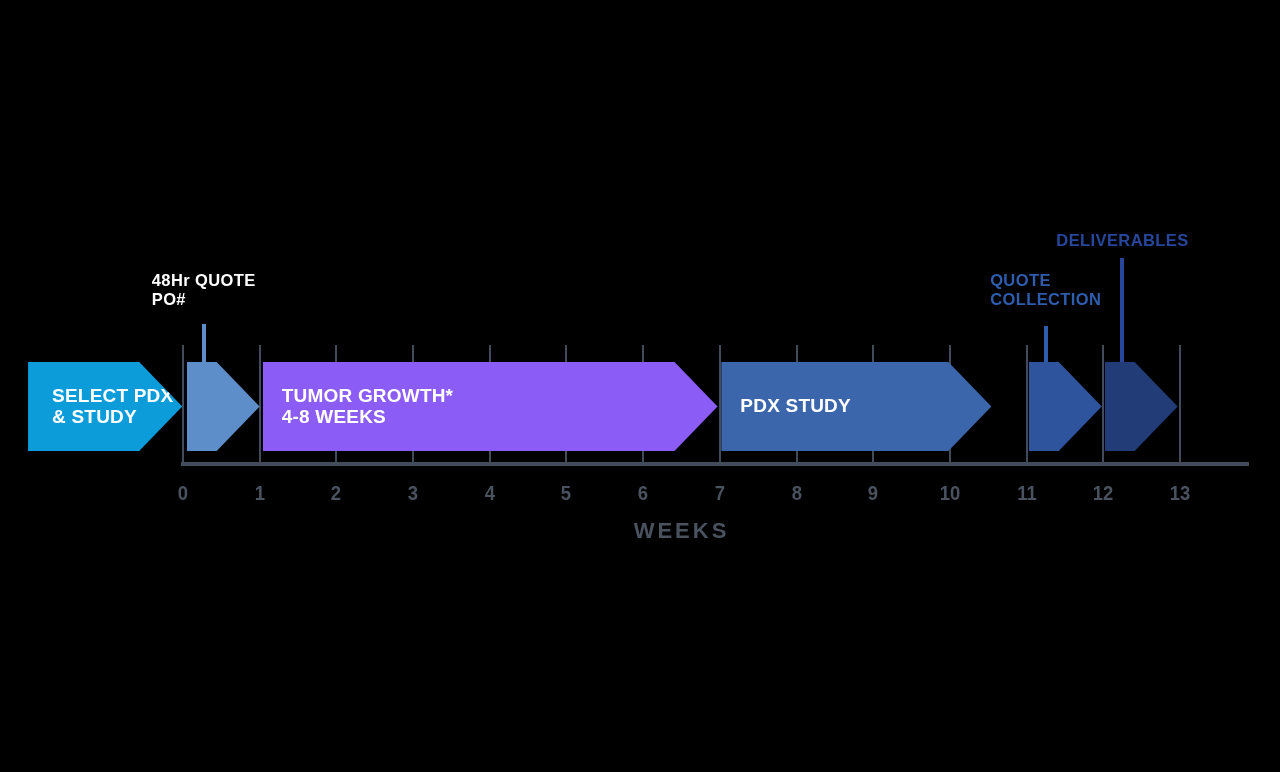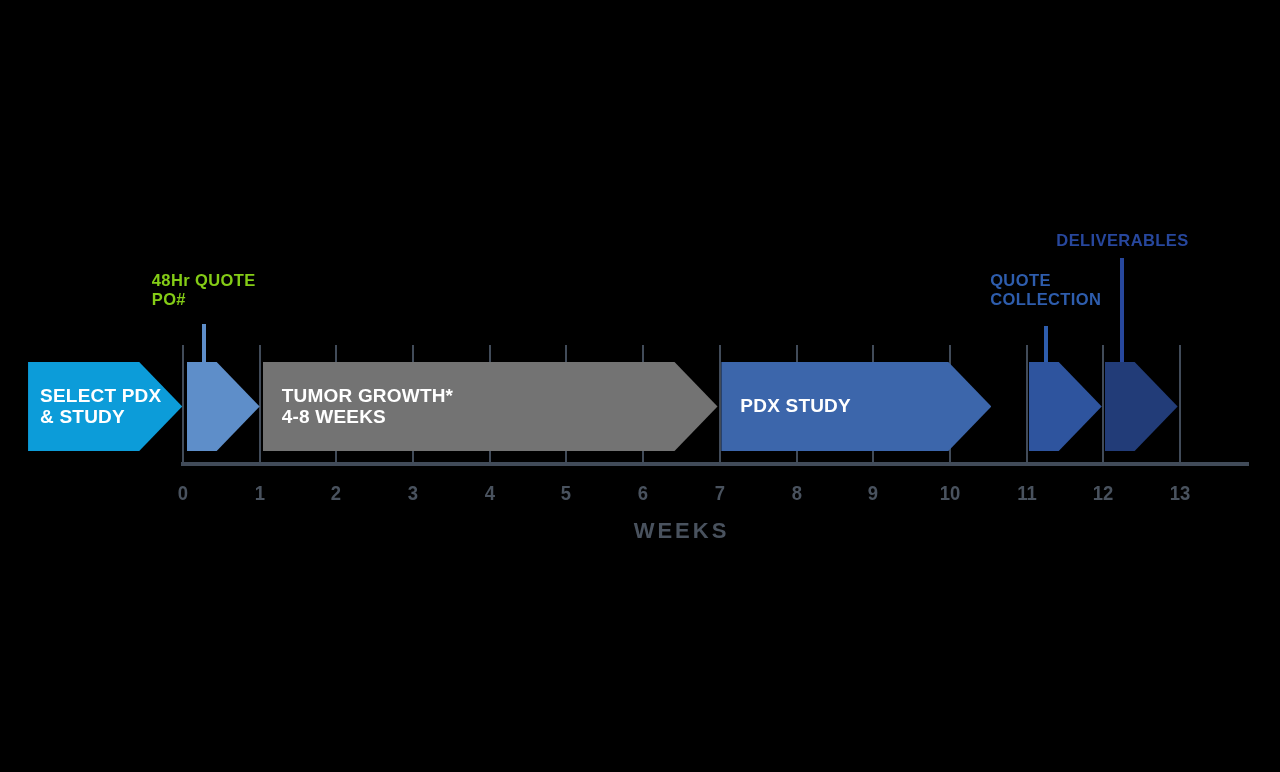--- a/index.html
+++ b/index.html
@@ -31,32 +31,32 @@
     position:absolute;transform:translateX(-50%);
     font-weight:bold;font-size:22px;color:#49525e;letter-spacing:3px;z-index:4;
   }
 </style>
 </head>
 <body>
 
 <div class="canvas">
   <div>
       <div class="arrow" style="left: 28.0862px; width: 154.147px; height: 89px; background: rgb(12, 156, 217); clip-path: polygon(0px 0px, calc(100% - 43px) 0px, 100% 50%, calc(100% - 43px) 100%, 0px 100%);">
-        <div class="arrow-label" style="padding-left: 12px; color: rgb(255, 255, 255);">
+        <div class="arrow-label" style="padding-left: 24px; color: rgb(255, 255, 255);">
           <div>SELECT PDX</div>
           <div>&amp; STUDY</div>
         </div>
       </div>
       <div class="arrow" style="left: 186.834px; width: 72.8555px; height: 89px; background: rgb(94, 142, 201); clip-path: polygon(0px 0px, calc(100% - 43px) 0px, 100% 50%, calc(100% - 43px) 100%, 0px 100%);"></div>
       <div class="callout-line" style="left: 201.706px; top: 324px; height: 40px; background: rgb(94, 142, 201);"></div>
-      <div class="callout-label" style="left: 203.706px; top: 271px; color: #84cc16;">
+      <div class="callout-label" style="left: 203.706px; top: 271px; color: #ffffff;">
         <div>48Hr QUOTE</div>
         <div>PO#</div>
       </div>
-      <div class="arrow" style="left: 262.758px; width: 454.772px; height: 89px; background: #737373; clip-path: polygon(0px 0px, calc(100% - 43px) 0px, 100% 50%, calc(100% - 43px) 100%, 0px 100%);">
+      <div class="arrow" style="left: 262.758px; width: 454.772px; height: 89px; background: #8b5cf6; clip-path: polygon(0px 0px, calc(100% - 43px) 0px, 100% 50%, calc(100% - 43px) 100%, 0px 100%);">
         <div class="arrow-label" style="padding-left: 19px; color: rgb(255, 255, 255);">
           <div>TUMOR GROWTH*</div>
           <div>4-8 WEEKS</div>
         </div>
       </div>
       <div class="arrow" style="left: 721.364px; width: 270px; height: 89px; background: rgb(60, 102, 171); clip-path: polygon(0px 0px, calc(100% - 43px) 0px, 100% 50%, calc(100% - 43px) 100%, 0px 100%);">
         <div class="arrow-label" style="padding-left: 19px; color: rgb(255, 255, 255);">
           <div>PDX STUDY</div>
         </div>
       </div>

